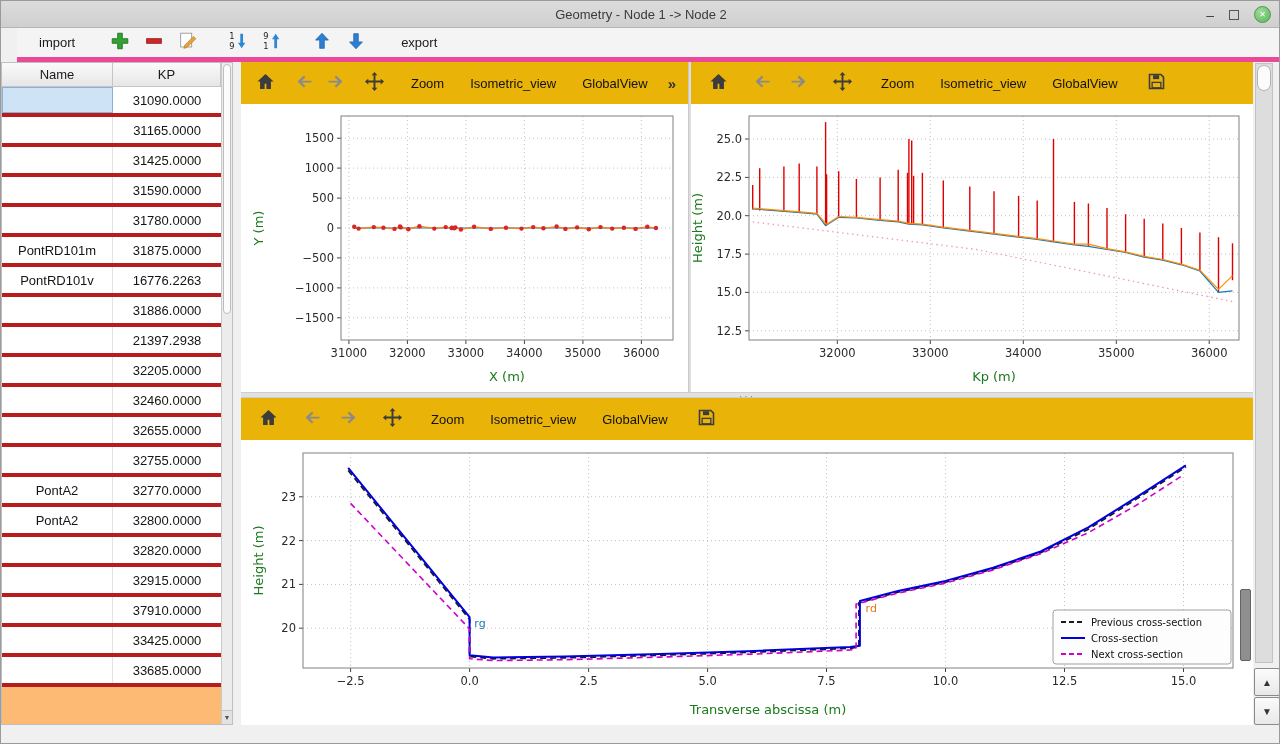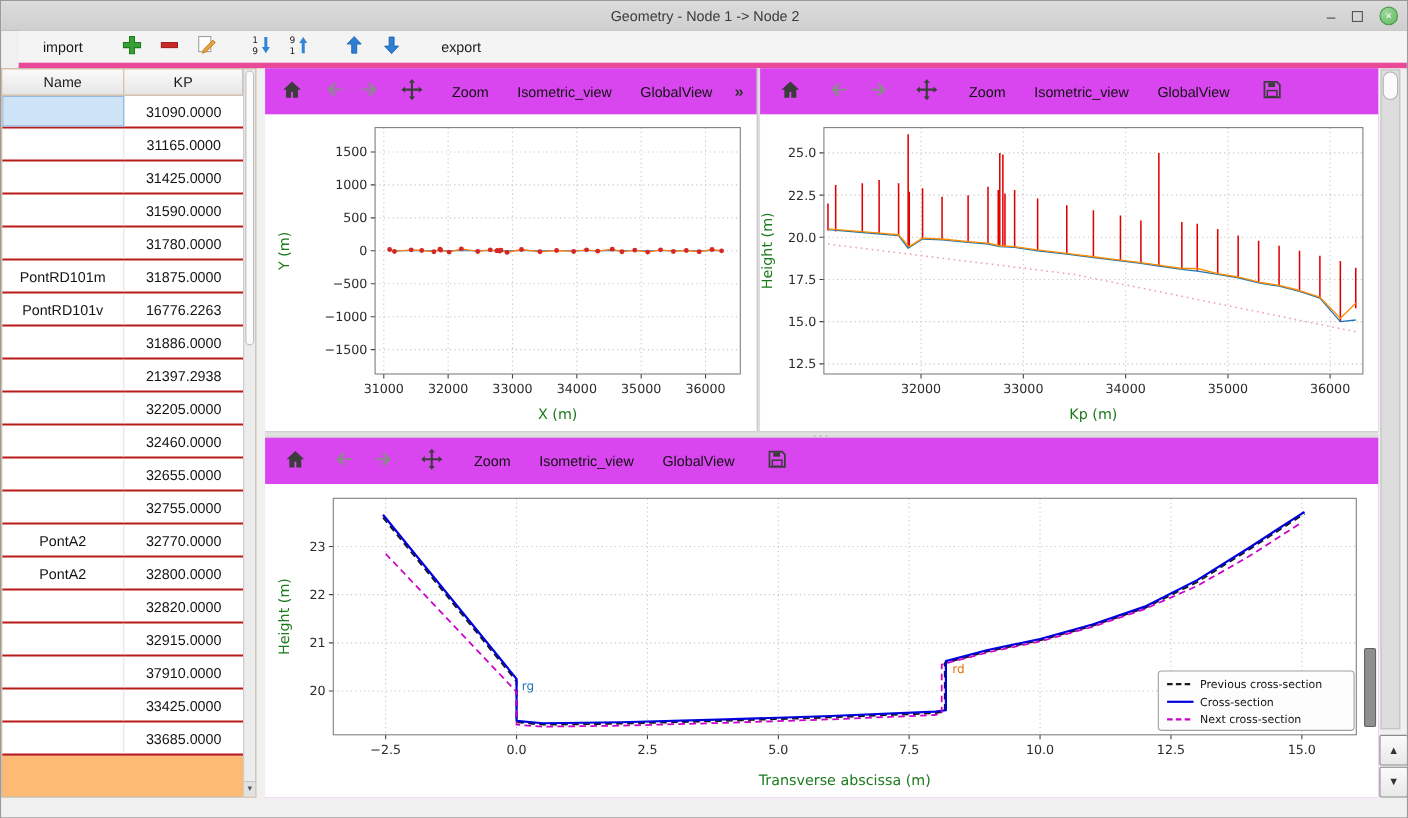--- a/index.html
+++ b/index.html
@@ -28,34 +28,34 @@
   
   .table-panel{position:absolute;left:0;top:61px;width:232px;height:663px;background:#fdba74;
     border:1px solid #bfbfbf;display:flex}
   .table-main{flex:1;overflow:hidden}
   .thead{display:flex;height:24px}
   .th{background:linear-gradient(#fafafa,#e6e6e6);border-right:1px solid #c5c5c5;border-bottom:1px solid #c5c5c5;
     font-size:13px;color:#1a1a1a;display:flex;align-items:center;justify-content:center}
   .th-name{width:111px}
   .th-kp{flex:1}
   .tbody{height:637px;overflow:hidden}
-  .tr{display:flex;height:30px;border-bottom:2px solid #b91c1c;background:#fff}
+  .tr{display:flex;height:30px;border-bottom:4px solid #b91c1c;background:#fff}
   .td{font-size:13px;color:#141414;display:flex;align-items:center;justify-content:center}
   .td-name{width:111px;border-right:1px solid #e3e3e3}
   .td-kp{flex:1}
   .td.selected{background:#cfe3f7;border:1px solid #8ab0d8}
   .table-scrollbar{width:11px;background:#ececec;border-left:1px solid #cacaca;position:relative}
   .table-scroll-thumb{position:absolute;left:1px;top:1px;width:8px;height:250px;background:#fbfbfb;
     border:1px solid #bdbdbd;border-radius:4px}
   .table-scroll-down{position:absolute;left:0;bottom:0;width:10px;height:14px;font-size:7px;color:#555;
     display:flex;align-items:center;justify-content:center;background:#e2e2e2;border-top:1px solid #c5c5c5}
 
   
   .plots{position:absolute;left:240px;top:61px;width:1012px;height:663px;background:#ebebeb}
-  .panel{position:absolute;background:#d946ef}
+  .panel{position:absolute;background:#eab308}
   .panel-tl{left:0;top:0;width:447px;height:330px}
   .panel-tr{left:450px;top:0;width:562px;height:330px}
   .panel-b{left:0;top:336px;width:1012px;height:327px}
   .vdivider{position:absolute;left:447px;top:0;width:3px;height:330px;background:#dedede;border-left:1px solid #c8c8c8}
   .hsplitter{position:absolute;left:0;top:330px;width:1012px;height:6px;background:#e1e1e1;border-top:1px solid #cecece;border-bottom:1px solid #cecece}
   .hsplitter .dots{position:absolute;left:498px;top:-2px;font-size:10px;color:#8a8a8a;letter-spacing:2px}
 
   .mat-toolbar{height:42px;display:flex;align-items:center;gap:6px;padding:0 12px}
   .nav-btn{width:30px;height:30px;background:transparent;border:none;display:flex;align-items:center;justify-content:center;border-radius:3px}
   .txt-btn{background:transparent;border:none;font-size:13px;color:#111;padding:5px 10px}

